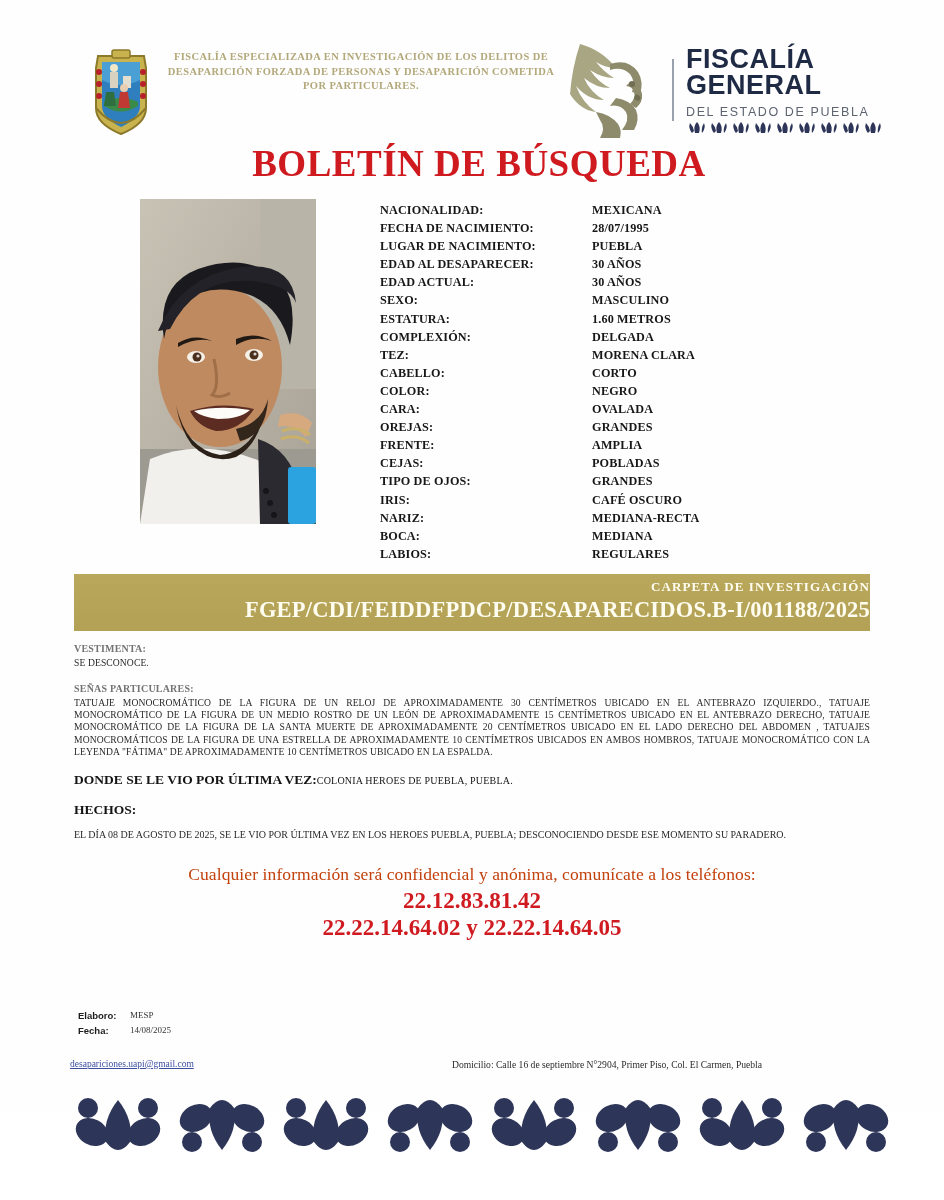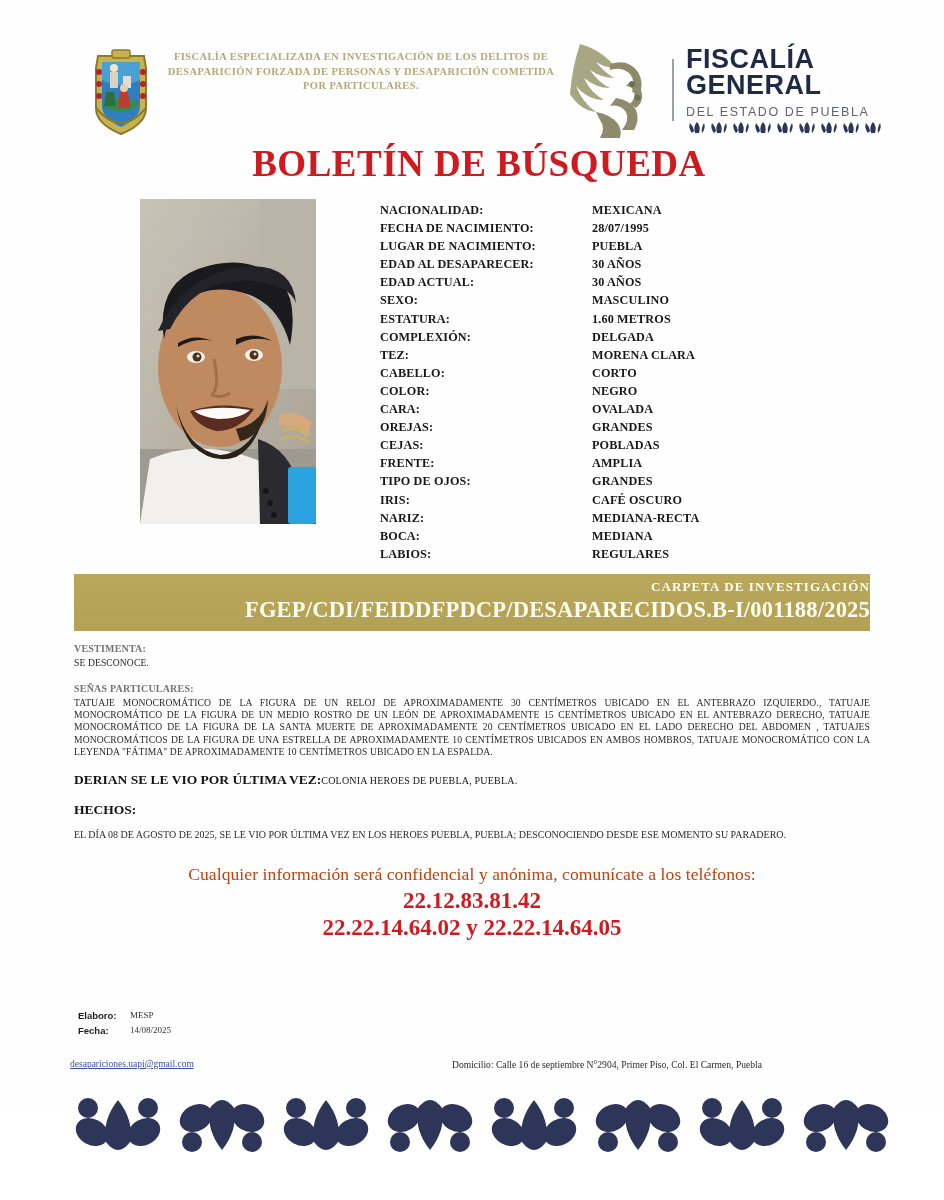--- a/index.html
+++ b/index.html
@@ -460,26 +460,26 @@
       </div>
       <div class="attr-row">
         <div class="attr-label">CARA:</div>
         <div class="attr-value">OVALADA</div>
       </div>
       <div class="attr-row">
         <div class="attr-label">OREJAS:</div>
         <div class="attr-value">GRANDES</div>
       </div>
       <div class="attr-row">
+        <div class="attr-label">FRENTE:</div>
+        <div class="attr-value">AMPLIA</div>
+      </div>
+      <div class="attr-row">
         <div class="attr-label">CEJAS:</div>
         <div class="attr-value">POBLADAS</div>
-      </div>
-      <div class="attr-row">
-        <div class="attr-label">FRENTE:</div>
-        <div class="attr-value">AMPLIA</div>
       </div>
       <div class="attr-row">
         <div class="attr-label">TIPO DE OJOS:</div>
         <div class="attr-value">GRANDES</div>
       </div>
       <div class="attr-row">
         <div class="attr-label">IRIS:</div>
         <div class="attr-value">CAFÉ OSCURO</div>
       </div>
       <div class="attr-row">
@@ -504,21 +504,21 @@
 
   <div class="sections">
     <div class="sec-head">VESTIMENTA:</div>
     <div class="sec-body">SE DESCONOCE.</div>
 
     <div class="sec-head">SEÑAS PARTICULARES:</div>
     <div class="sec-body">TATUAJE MONOCROMÁTICO DE LA FIGURA DE UN RELOJ DE APROXIMADAMENTE 30 CENTÍMETROS UBICADO EN EL ANTEBRAZO IZQUIERDO., TATUAJE MONOCROMÁTICO DE LA FIGURA DE UN MEDIO ROSTRO DE UN LEÓN DE APROXIMADAMENTE 15 CENTÍMETROS UBICADO EN EL ANTEBRAZO DERECHO, TATUAJE MONOCROMÁTICO DE LA FIGURA  DE LA SANTA MUERTE DE APROXIMADAMENTE 20 CENTÍMETROS UBICADO EN EL LADO DERECHO DEL ABDOMEN , TATUAJES MONOCROMÁTICOS DE LA FIGURA DE UNA ESTRELLA DE APROXIMADAMENTE 10 CENTÍMETROS UBICADOS  EN AMBOS HOMBROS, TATUAJE MONOCROMÁTICO CON LA LEYENDA "FÁTIMA" DE APROXIMADAMENTE 10 CENTÍMETROS UBICADO EN LA ESPALDA.</div>
 
 
     <div class="inline-head">
-      <span>DERIAN SE LE VIO POR ÚLTIMA VEZ:</span><span class="val">COLONIA HEROES DE PUEBLA, PUEBLA.</span>
+      <span>DONDE SE LE VIO POR ÚLTIMA VEZ:</span><span class="val">COLONIA HEROES DE PUEBLA, PUEBLA.</span>
     </div>
 
     <div class="inline-head">HECHOS:</div>
     <div class="hechos-body">EL DÍA 08 DE AGOSTO DE 2025, SE LE VIO POR ÚLTIMA VEZ EN LOS HEROES PUEBLA, PUEBLA; DESCONOCIENDO DESDE ESE MOMENTO SU PARADERO.</div>
   </div>
 
   <div class="contact-line">Cualquier información será confidencial y anónima, comunícate a los teléfonos:</div>
   <div class="phones">
     <div class="phone-1">22.12.83.81.42</div>
     <div class="phone-2">22.22.14.64.02 y 22.22.14.64.05</div>

